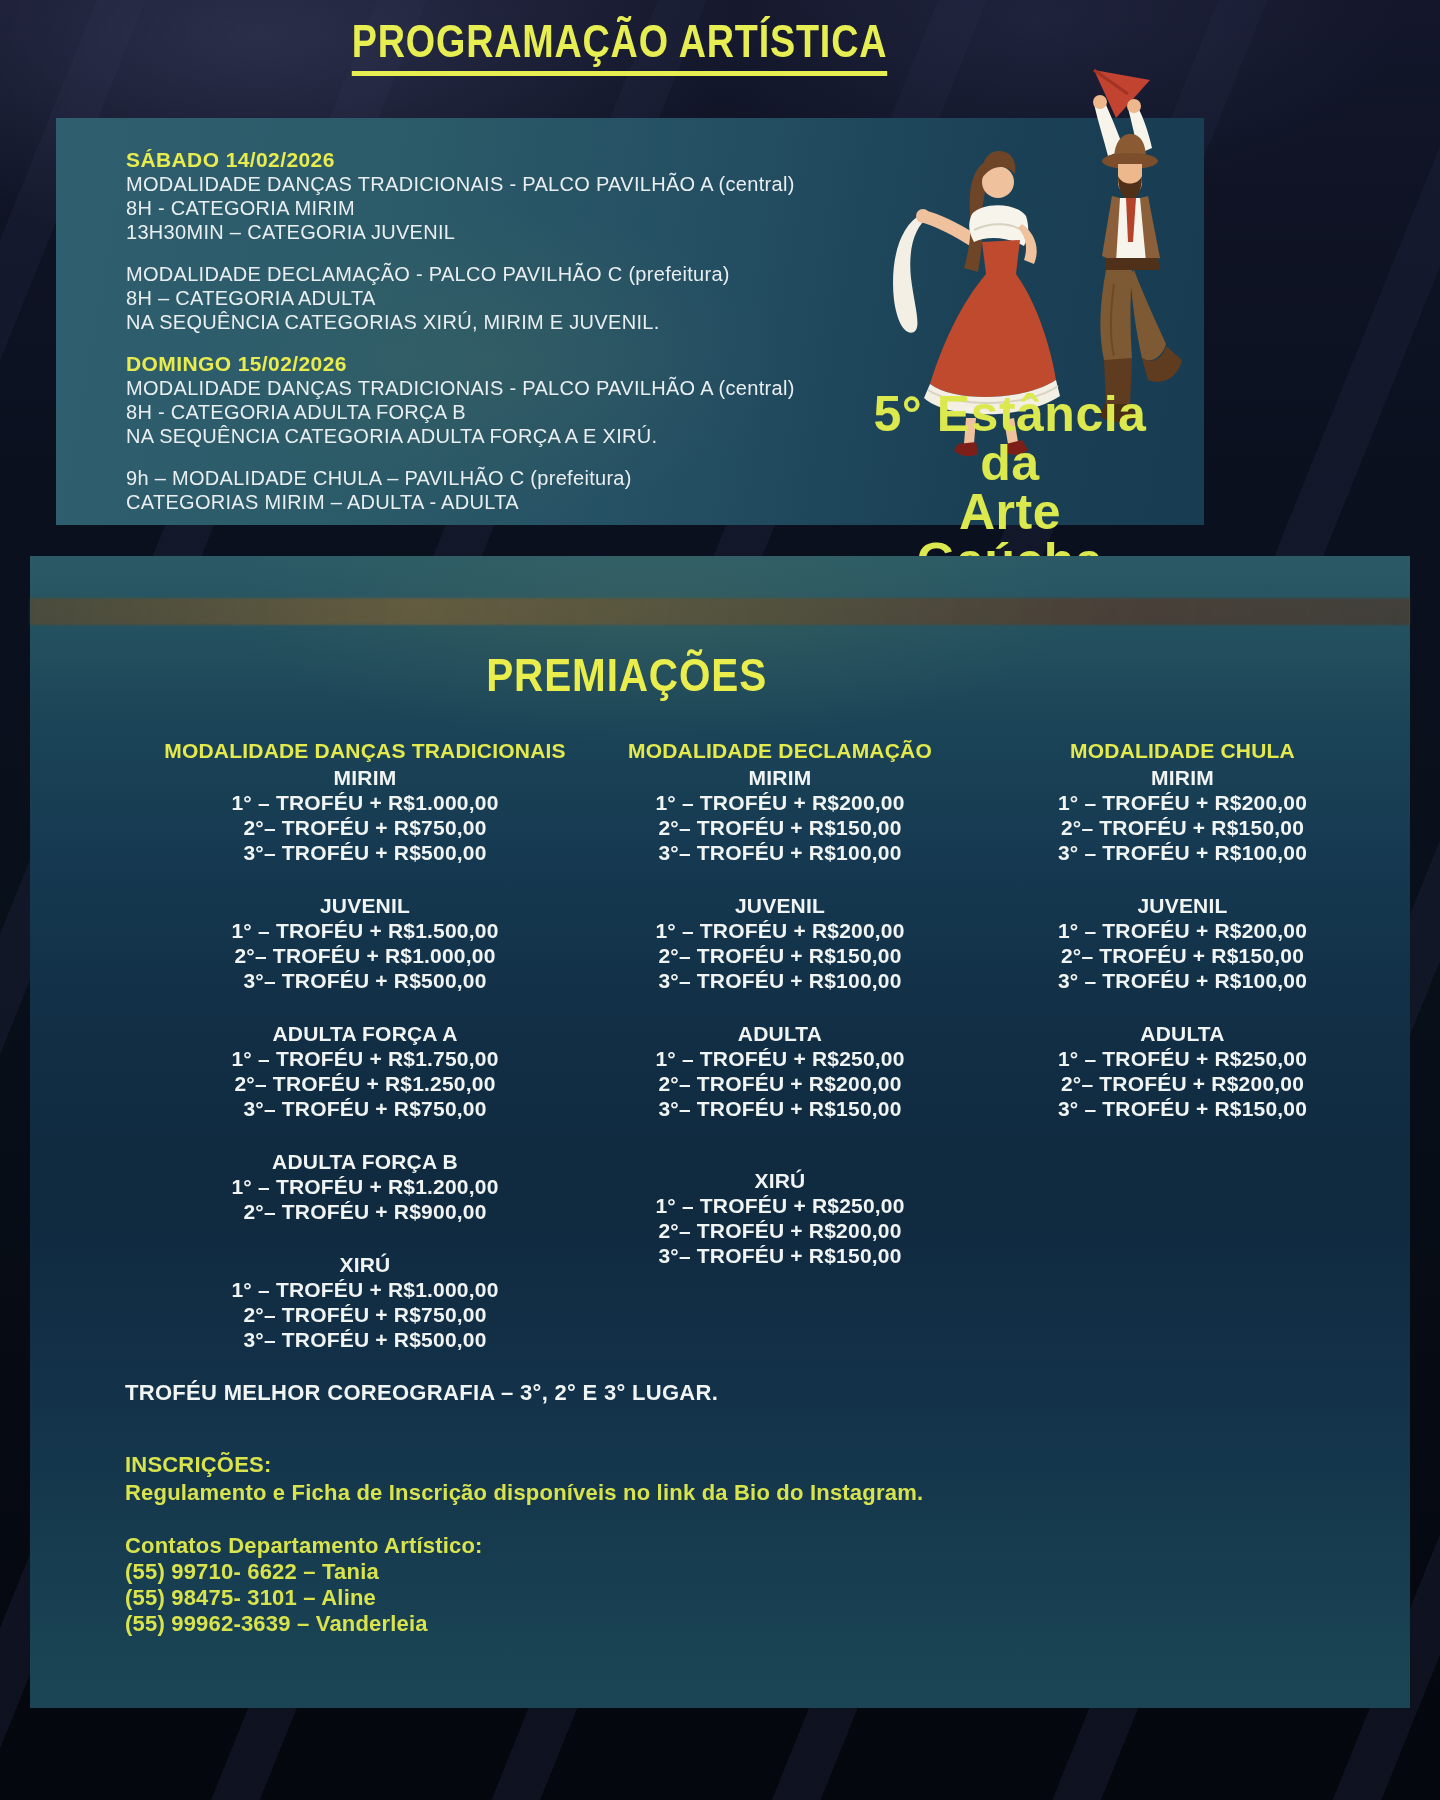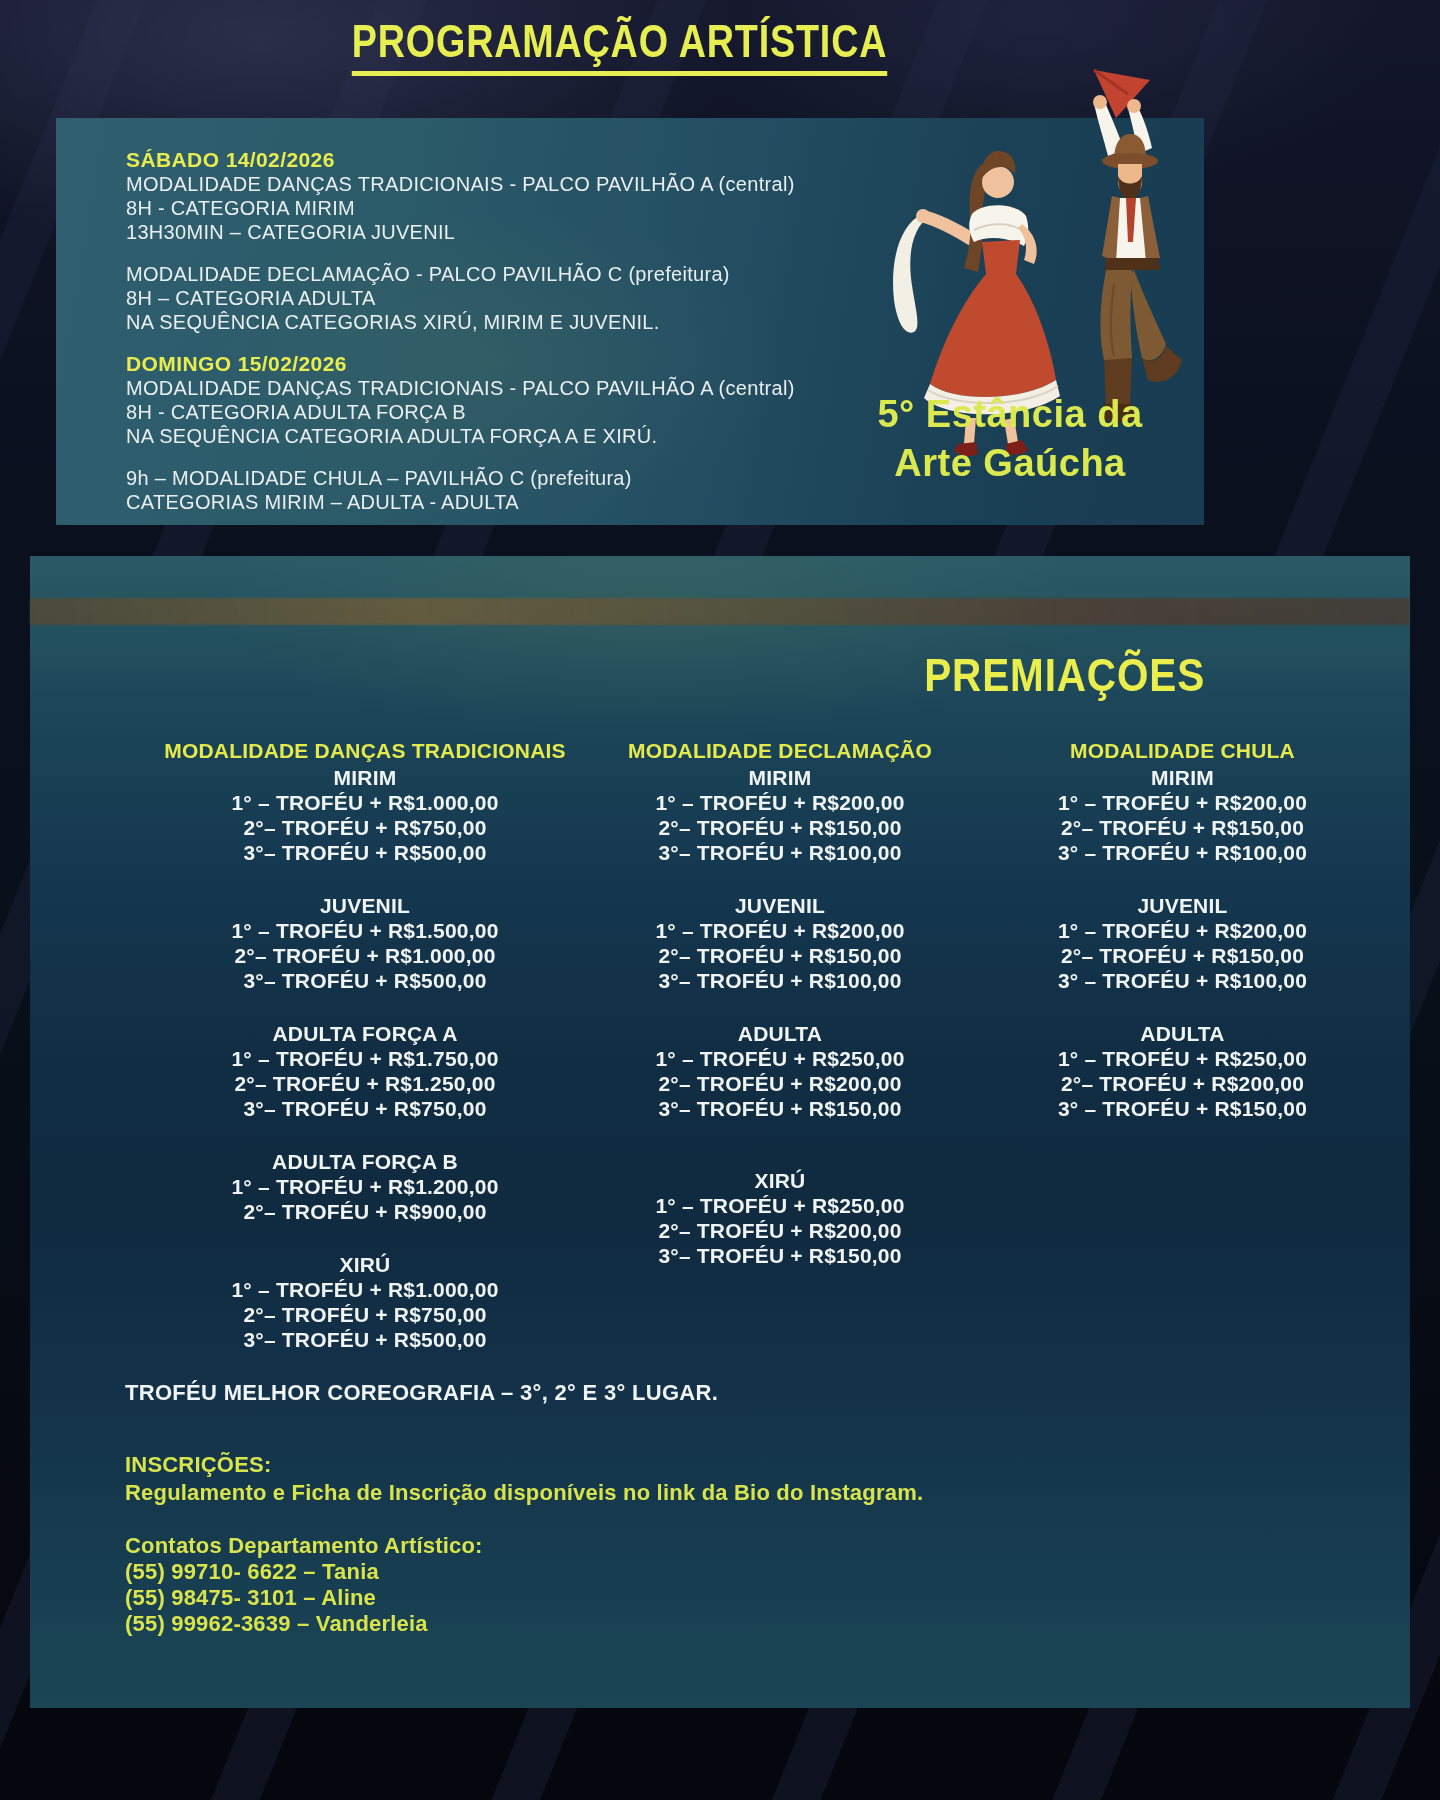--- a/index.html
+++ b/index.html
@@ -28,34 +28,34 @@
   }
   .schedule{padding:30px 0 0 70px;}
   .sched-block{margin-bottom:18px;}
   .sched-heading{color:#e8ec4f;font-weight:bold;font-size:21px;line-height:24px;letter-spacing:0.4px;}
   .sched-line{color:#e9eef0;font-size:20px;line-height:24px;letter-spacing:0.3px;font-weight:400;}
   
   .couple-svg{position:absolute;left:878px;top:64px;width:306px;height:412px;}
   
   .event-title{
     position:absolute;left:860px;top:390px;width:300px;text-align:center;
-    color:#dce94e;font-size:38px;font-weight:800;line-height:49px;letter-spacing:0.5px;
+    color:#dce94e;font-size:50px;font-weight:800;line-height:49px;letter-spacing:0.5px;
   }
   
   .bottom-panel{
     position:absolute;left:30px;top:556px;width:1380px;height:1152px;
     background:
       radial-gradient(620px 200px at 45% 4%, rgba(96,130,96,0.20), transparent 70%),
       linear-gradient(180deg,#2b5a66 0%,#255360 5%,#1c4558 14%,#153951 26%,#112e44 42%,#102a3f 56%,#123048 70%,#163a4e 84%,#194253 94%,#1b4554 100%);
   }
   .texture-band{
     position:absolute;left:0;top:42px;width:100%;height:27px;filter:blur(1px);
     background:linear-gradient(90deg,rgba(105,70,32,0.55) 0%,rgba(133,94,44,0.62) 28%,rgba(112,76,36,0.55) 52%,rgba(98,52,30,0.60) 78%,rgba(88,48,28,0.55) 100%);
   }
-  .awards-title-wrap{position:relative;margin-top:96px;text-align:right;padding-right:186px;}
+  .awards-title-wrap{position:relative;margin-top:96px;text-align:center;padding-right:186px;}
   .awards-title{
     display:inline-block;transform:scaleX(0.88);transform-origin:center;
     font-size:46px;line-height:46px;font-weight:800;letter-spacing:1px;color:#e9ee4d;
   }
   .columns{display:flex;padding-left:95px;margin-top:40px;}
   .award-col{font-size:21px;font-weight:bold;color:#f0f4f3;line-height:25px;letter-spacing:0.2px;text-align:center;}
   .award-col.c1{width:480px;}
   .award-col.c2{width:350px;}
   .award-col.c3{flex:1;}
   .award-heading{color:#e4ea4c;margin-bottom:2px;}

